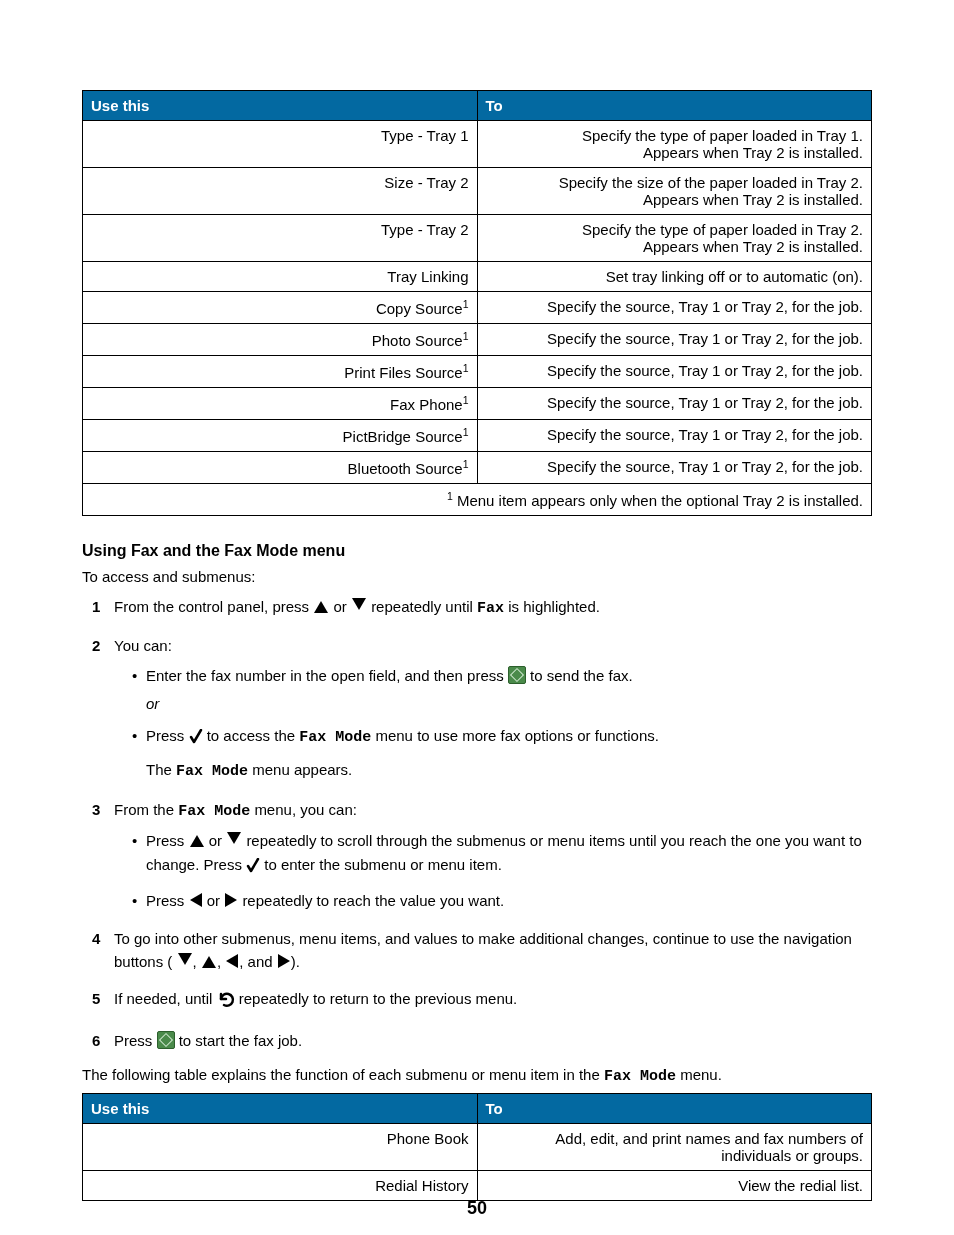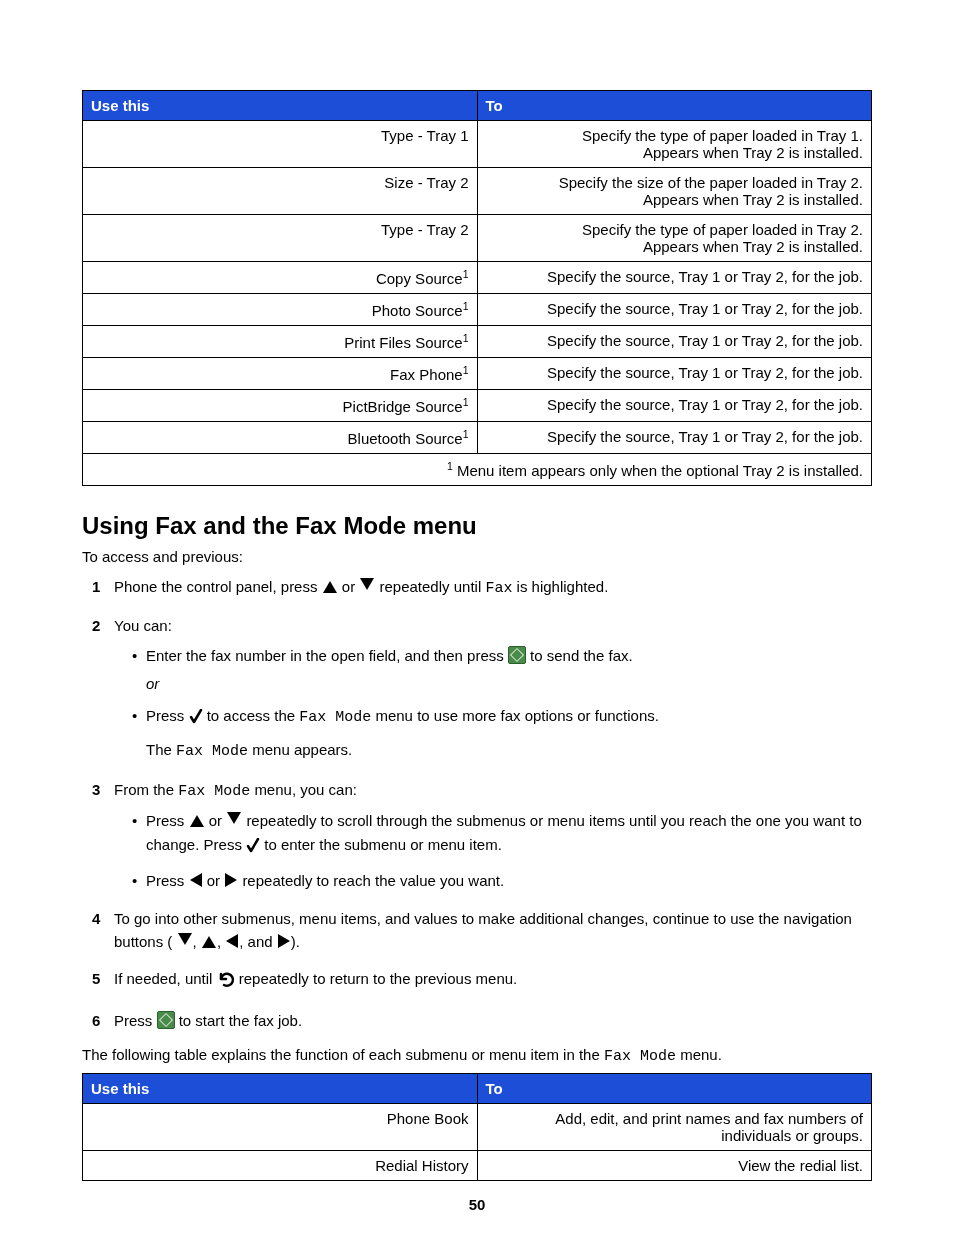--- a/index.html
+++ b/index.html
@@ -16,21 +16,21 @@
     box-sizing: border-box;
     padding: 90px 82px 40px 82px;
     position: relative;
   }
   table.doc-table {
     border-collapse: collapse;
     width: 100%;
     font-size: 15px;
   }
   table.doc-table th {
-    background: #1d4ed8;
+    background: #0369a1;
     color: #fff;
     text-align: left;
     font-weight: bold;
     padding: 6px 8px;
     border: 1px solid #000;
   }
   table.doc-table td {
     border: 1px solid #000;
     padding: 6px 8px;
     vertical-align: top;
@@ -38,21 +38,21 @@
   }
   table.doc-table tr.footrow td {
     border-top: 1px solid #000;
     padding-left: 8px;
   }
   .sup {
     font-size: 0.7em;
     vertical-align: super;
   }
   h2.section-heading {
-    font-size: 24px;
+    font-size: 16px;
     font-weight: bold;
     margin: 26px 0 8px 0;
   }
   p.lead, p.plain {
     font-size: 15px;
     margin: 8px 0;
   }
   ol.steps {
     list-style: none;
     padding: 0;
@@ -83,21 +83,21 @@
     line-height: 1.6;
   }
   ul.sub > li::before {
     content: "•";
     position: absolute;
     left: 0;
     top: 0;
   }
   .mono {
     font-family: "Courier New", Courier, monospace;
-    font-weight: normal;
+    font-weight: bold;
   }
   .ital {
     font-style: italic;
   }
   .tri {
     display: inline-block;
     width: 0;
     height: 0;
     vertical-align: -1px;
     margin: 0 1px;
@@ -127,21 +127,21 @@
   .check-icon, .back-icon {
     display: inline-block;
     vertical-align: -4px;
   }
   .page-num {
     position: absolute;
     bottom: 22px;
     left: 0; right: 0;
     text-align: center;
     font-weight: bold;
-    font-size: 15px;
+    font-size: 18px;
   }
 </style>
 </head>
 <body>
 
 <div class="page">
 
   <table class="doc-table">
     <thead>
       <tr>
@@ -156,20 +156,24 @@
       </tr>
       <tr>
         <td>Size - Tray 2</td>
         <td>Specify the size of the paper loaded in Tray 2.<br>Appears when Tray 2 is installed.</td>
       </tr>
       <tr>
         <td>Type - Tray 2</td>
         <td>Specify the type of paper loaded in Tray 2.<br>Appears when Tray 2 is installed.</td>
       </tr>
       <tr>
+        <td>Tray Linking</td>
+        <td>Set tray linking off or to automatic (on).</td>
+      </tr>
+      <tr>
         <td><span>Copy Source</span><span class="sup">1</span></td>
         <td>Specify the source, Tray 1 or Tray 2, for the job.</td>
       </tr>
       <tr>
         <td><span>Photo Source</span><span class="sup">1</span></td>
         <td>Specify the source, Tray 1 or Tray 2, for the job.</td>
       </tr>
       <tr>
         <td><span>Print Files Source</span><span class="sup">1</span></td>
         <td>Specify the source, Tray 1 or Tray 2, for the job.</td>
@@ -186,27 +190,27 @@
         <td><span>Bluetooth Source</span><span class="sup">1</span></td>
         <td>Specify the source, Tray 1 or Tray 2, for the job.</td>
       </tr>
       <tr class="footrow">
         <td colspan="2"><span class="sup">1</span><span> Menu item appears only when the optional Tray 2 is installed.</span></td>
       </tr>
     </tbody>
   </table>
 
   <h2 class="section-heading">Using Fax and the Fax Mode menu</h2>
-  <p class="lead">To access and previous:</p>
+  <p class="lead">To access and submenus:</p>
 
   <ol class="steps">
 
     <li>
       <span class="step-num">1</span>
-      <span>Phone the control panel, press </span>
+      <span>From the control panel, press </span>
       <span class="tri tri-up"></span>
       <span> or </span>
       <span class="tri tri-down"></span>
       <span> repeatedly until </span>
       <span class="mono">Fax</span>
       <span> is highlighted.</span>
     </li>
 
     <li>
       <span class="step-num">2</span>

